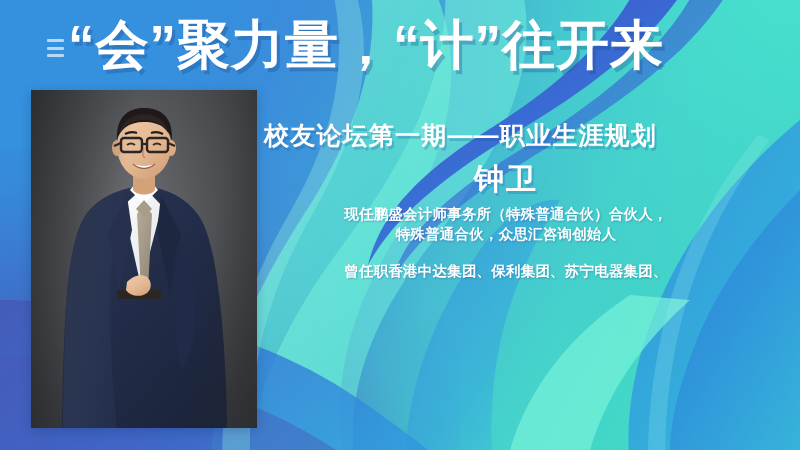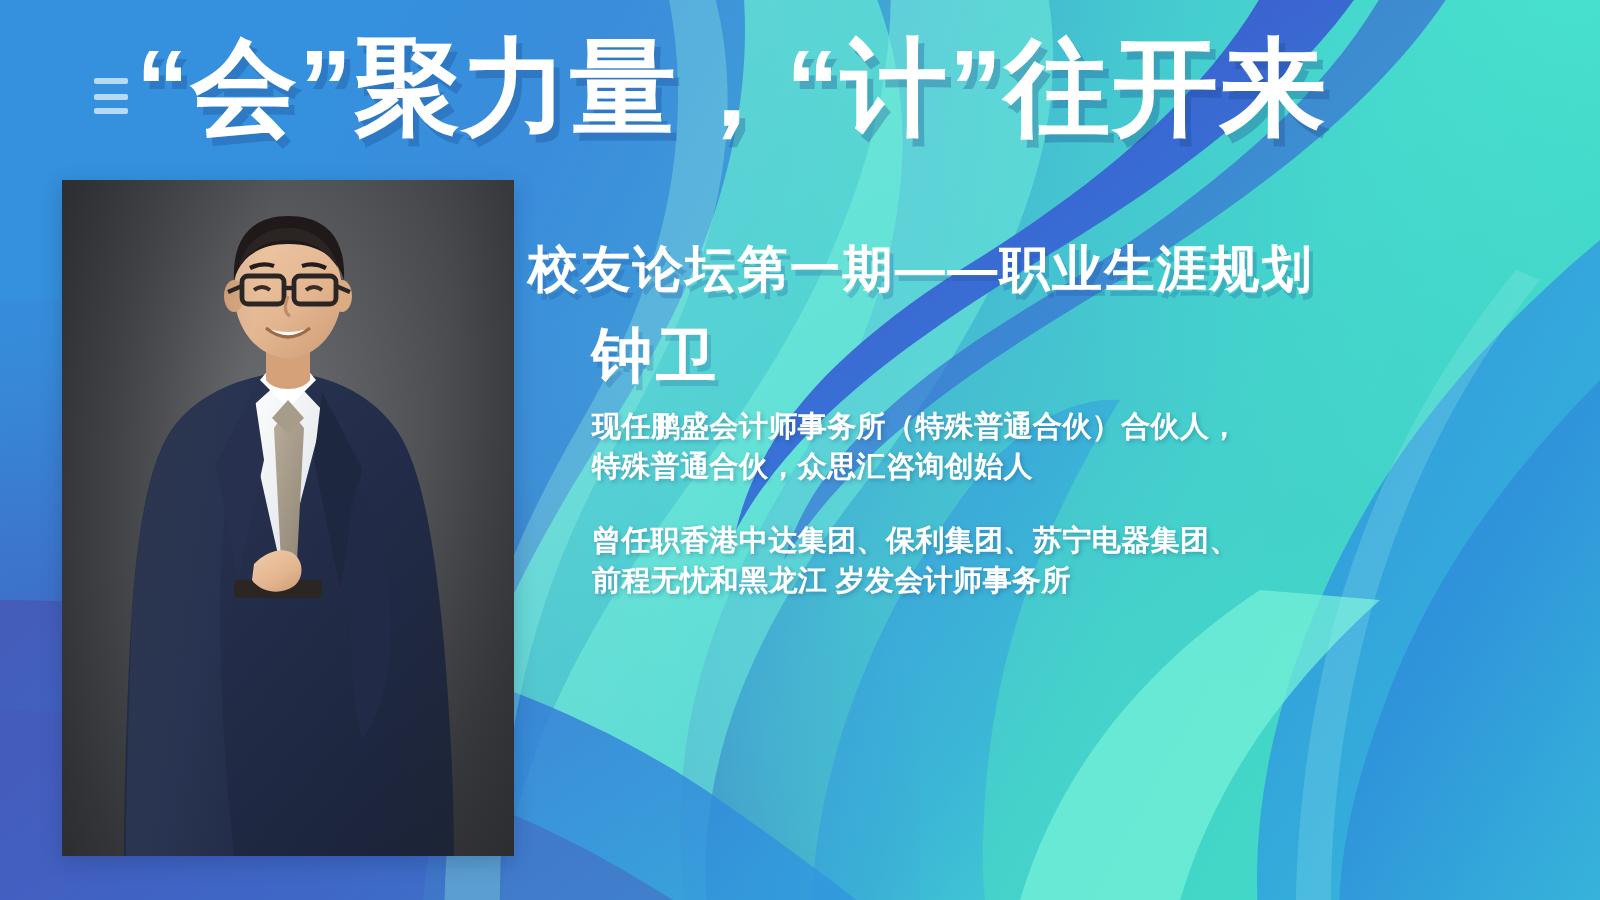--- a/index.html
+++ b/index.html
@@ -142,20 +142,21 @@
     margin-top: 15px;
   }
 
   
   .info {
     position: absolute;
     left: 296px;
     top: 160px;
     width: 420px;
     color: #ffffff;
+    text-align: center;
   }
   .person-name {
     font-size: 30px;
     line-height: 38px;
     font-weight: 700;
     letter-spacing: 2px;
     margin: 0 0 6px 0;
     text-shadow: 2px 3px 0 rgba(28,80,150,0.22);
   }
   .bio-block {
@@ -338,18 +339,17 @@
   <div class="info">
     <div class="person-name">钟卫</div>
 
     <div class="bio-block">
       <span class="bio-line">现任鹏盛会计师事务所（特殊普通合伙）合伙人，</span>
       <span class="bio-line">特殊普通合伙，众思汇咨询创始人</span>
     </div>
 
     <div class="bio-block">
       <span class="bio-line">曾任职香港中达集团、保利集团、苏宁电器集团、</span>
-      <span class="bio-line">前程无忧和黑龙江 岁发会计师事务所</span>
     </div>
 
   </div>
 
 </div>
 
 </body></html>

